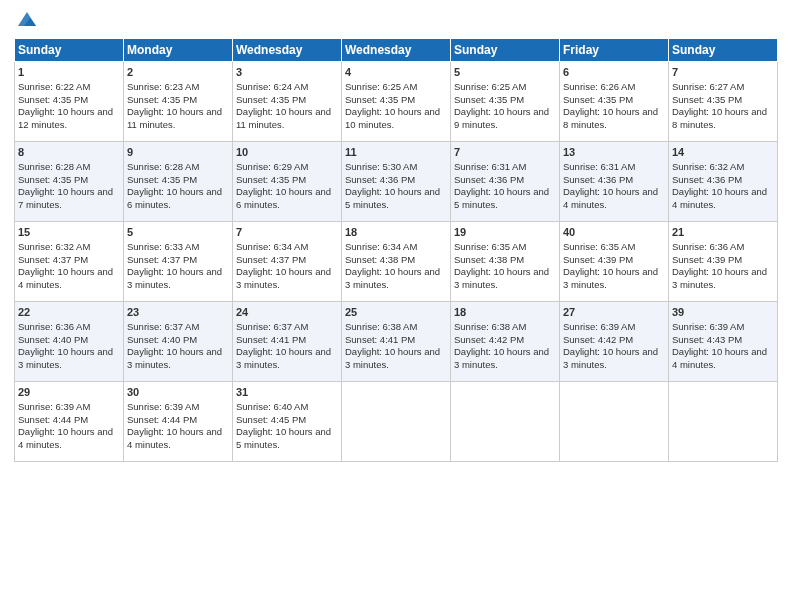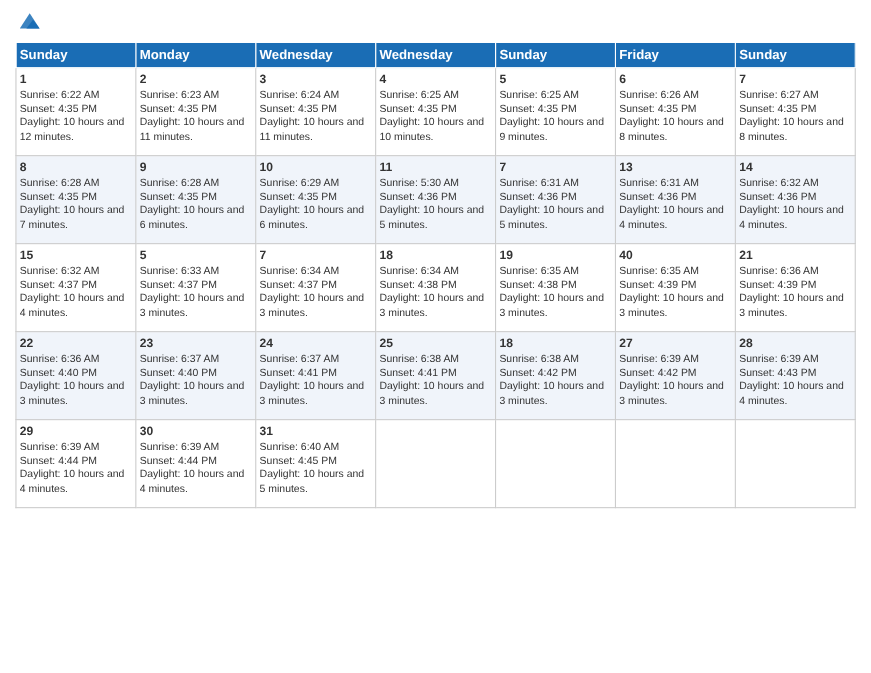--- a/index.html
+++ b/index.html
@@ -160,21 +160,21 @@
           <td><span class="day-num">40</span><span>Sunrise: 6:35 AM</span><br><span>Sunset: 4:39 PM</span><br><span>Daylight: 10 hours and 3 minutes.</span></td>
           <td><span class="day-num">21</span><span>Sunrise: 6:36 AM</span><br><span>Sunset: 4:39 PM</span><br><span>Daylight: 10 hours and 3 minutes.</span></td>
         </tr>
         <tr>
           <td><span class="day-num">22</span><span>Sunrise: 6:36 AM</span><br><span>Sunset: 4:40 PM</span><br><span>Daylight: 10 hours and 3 minutes.</span></td>
           <td><span class="day-num">23</span><span>Sunrise: 6:37 AM</span><br><span>Sunset: 4:40 PM</span><br><span>Daylight: 10 hours and 3 minutes.</span></td>
           <td><span class="day-num">24</span><span>Sunrise: 6:37 AM</span><br><span>Sunset: 4:41 PM</span><br><span>Daylight: 10 hours and 3 minutes.</span></td>
           <td><span class="day-num">25</span><span>Sunrise: 6:38 AM</span><br><span>Sunset: 4:41 PM</span><br><span>Daylight: 10 hours and 3 minutes.</span></td>
           <td><span class="day-num">18</span><span>Sunrise: 6:38 AM</span><br><span>Sunset: 4:42 PM</span><br><span>Daylight: 10 hours and 3 minutes.</span></td>
           <td><span class="day-num">27</span><span>Sunrise: 6:39 AM</span><br><span>Sunset: 4:42 PM</span><br><span>Daylight: 10 hours and 3 minutes.</span></td>
-          <td><span class="day-num">28</span><span>Sunrise: 6:39 AM</span><br><span>Sunset: 4:43 PM</span><br><span>Daylight: 10 hours and 4 minutes.</span></td>
+          <td><span class="day-num">39</span><span>Sunrise: 6:39 AM</span><br><span>Sunset: 4:43 PM</span><br><span>Daylight: 10 hours and 4 minutes.</span></td>
         </tr>
         <tr>
           <td><span class="day-num">29</span><span>Sunrise: 6:39 AM</span><br><span>Sunset: 4:44 PM</span><br><span>Daylight: 10 hours and 4 minutes.</span></td>
           <td><span class="day-num">30</span><span>Sunrise: 6:39 AM</span><br><span>Sunset: 4:44 PM</span><br><span>Daylight: 10 hours and 4 minutes.</span></td>
           <td><span class="day-num">31</span><span>Sunrise: 6:40 AM</span><br><span>Sunset: 4:45 PM</span><br><span>Daylight: 10 hours and 5 minutes.</span></td>
           <td class="empty"></td>
           <td class="empty"></td>
           <td class="empty"></td>
           <td class="empty"></td>
         </tr>

